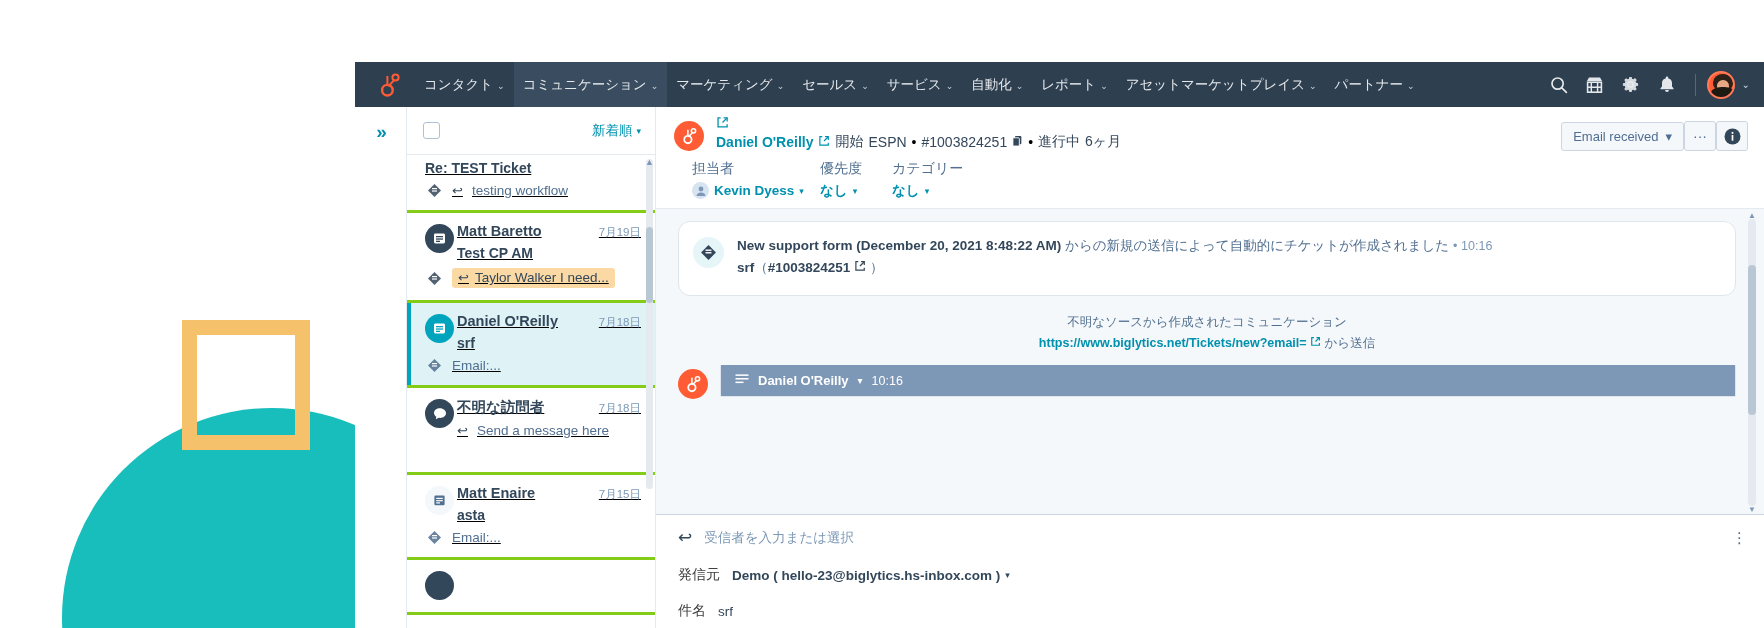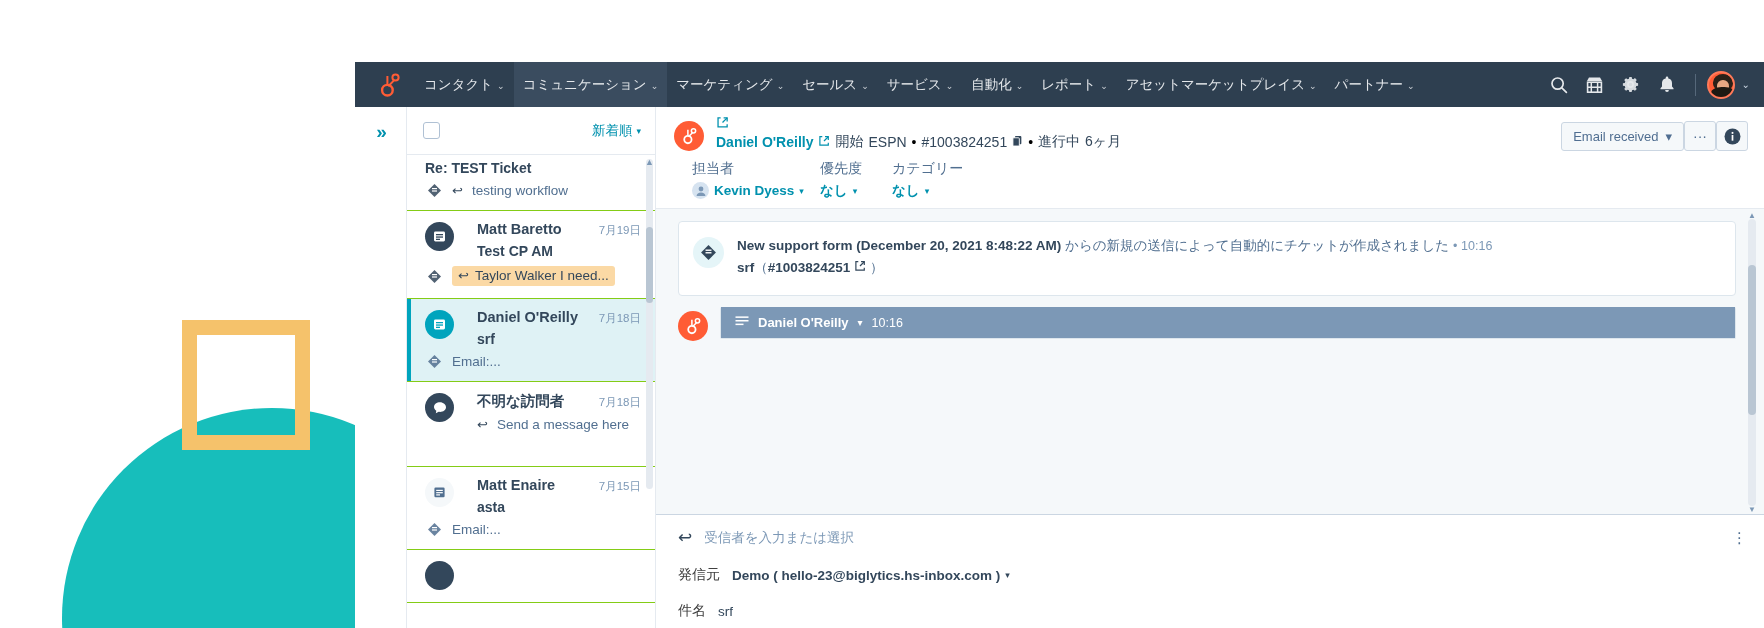--- a/index.html
+++ b/index.html
@@ -110,29 +110,29 @@
   }
   .sort {
     margin-left: auto; color: #0091AE; font-size: 13.5px; display: flex; align-items: center; gap: 4px;
     cursor: pointer;
   }
   .sort .chev { font-size: 9px; }
 
   .conv-scroll { flex: 1; overflow: hidden; position: relative; }
   .conv-item {
     padding: 10px 14px 12px 18px;
-    border-bottom: 1px solid #84cc16;
-    position: relative; cursor: pointer; background: #ffffff;
+    border-bottom: 3px solid #84cc16;
+    position: relative; cursor: pointer; background: #ffffff; text-decoration: underline;
   }
   .conv-item.partial { padding-top: 0; }
   .conv-item.selected { background: #DFF2F5; }
   .conv-item.selected:before {
     content: ""; position: absolute; left: 0; top: 0; bottom: 0; width: 4px; background: #00A4BD;
   }
-  .ci-top { display: flex; align-items: flex-start; gap: 23px; }
+  .ci-top { display: flex; align-items: flex-start; gap: 3px; }
   .ci-av {
     width: 29px; height: 29px; border-radius: 50%;
     display: flex; align-items: center; justify-content: center; flex: 0 0 29px;
     margin-top: 1px;
   }
   .ci-av.navy { background: #33475B; color: #fff; }
   .ci-av.teal { background: #00A4BD; color: #fff; }
   .ci-av.light { background: #F5F8FA; color: #516F90; }
   .ci-body { flex: 1; min-width: 0; }
   .ci-row1 { display: flex; align-items: baseline; }
@@ -192,21 +192,21 @@
     width: 17px; height: 17px; border-radius: 50%; background: #D6E3F0;
     display: flex; align-items: center; justify-content: center; flex: 0 0 17px;
   }
 
   
   .thread {
     flex: 1; background: #F5F8FA; overflow: hidden; position: relative;
     padding: 12px 28px 0 22px;
   }
   .sys-card {
-    background: #fff; border: 1px solid #DDE6ED; border-radius: 4px;
+    background: #fff; border: 1px solid #DDE6ED; border-radius: 12px;
     padding: 13px 16px 16px 14px; display: flex; gap: 13px; align-items: flex-start;
   }
   .sys-ico {
     width: 31px; height: 31px; border-radius: 50%; background: #E5F5F8;
     display: flex; align-items: center; justify-content: center; flex: 0 0 31px; margin-top: 2px;
   }
   .sys-text { font-size: 13.5px; line-height: 22px; color: #516F90; }
   .sys-text b { color: #33475B; }
   .sys-text .time { color: #7C98B6; font-size: 12.5px; white-space: nowrap; }
   .sys-text .tkt { color: #33475B; font-weight: 700; }
@@ -626,20 +626,33 @@
                   <svg width="12" height="12" viewBox="0 0 14 14">
                       <path d="M5 2H2.2v9.8H12V9" fill="none" stroke="#33475B" stroke-width="1.4"></path>
                       <path d="M8.2 2H12v3.8" fill="none" stroke="#33475B" stroke-width="1.4"></path>
                       <line x1="12" y1="2" x2="7" y2="7" stroke="#33475B" stroke-width="1.4"></line>
                     </svg>
                 </span><span>）</span>
               </div>
             </div>
           </div>
 
+          <div class="src-note">
+            <div>不明なソースから作成されたコミュニケーション</div>
+            <div>
+              <span class="lnk">https://www.biglytics.net/Tickets/new?email=</span>
+              <span>
+                <svg width="11" height="11" viewBox="0 0 14 14">
+                    <path d="M5 2H2.2v9.8H12V9" fill="none" stroke="#0091AE" stroke-width="1.5"></path>
+                    <path d="M8.2 2H12v3.8" fill="none" stroke="#0091AE" stroke-width="1.5"></path>
+                    <line x1="12" y1="2" x2="7" y2="7" stroke="#0091AE" stroke-width="1.5"></line>
+                  </svg>
+              </span><span> から送信</span>
+            </div>
+          </div>
 
           <div class="email-block">
             <div class="email-av">
               <svg width="18" height="18" viewBox="0 0 26 26">
                 <circle cx="19.5" cy="5.5" r="3.1" fill="none" stroke="#fff" stroke-width="2.2"></circle>
                 <line x1="18" y1="8.4" x2="12.3" y2="14.2" stroke="#fff" stroke-width="2.2"></line>
                 <line x1="11.4" y1="4" x2="11.4" y2="12" stroke="#fff" stroke-width="2.2"></line>
                 <circle cx="11.4" cy="18.2" r="5.3" fill="none" stroke="#fff" stroke-width="2.6"></circle>
               </svg>
             </div>

